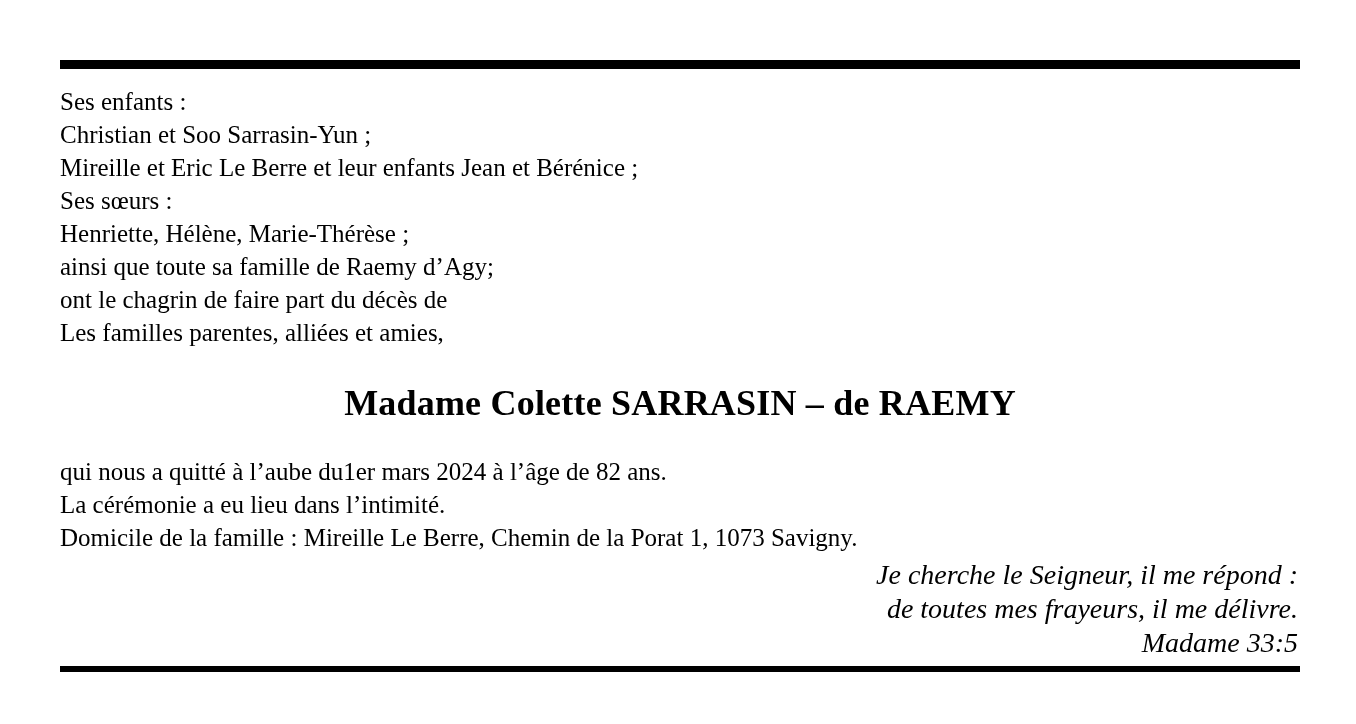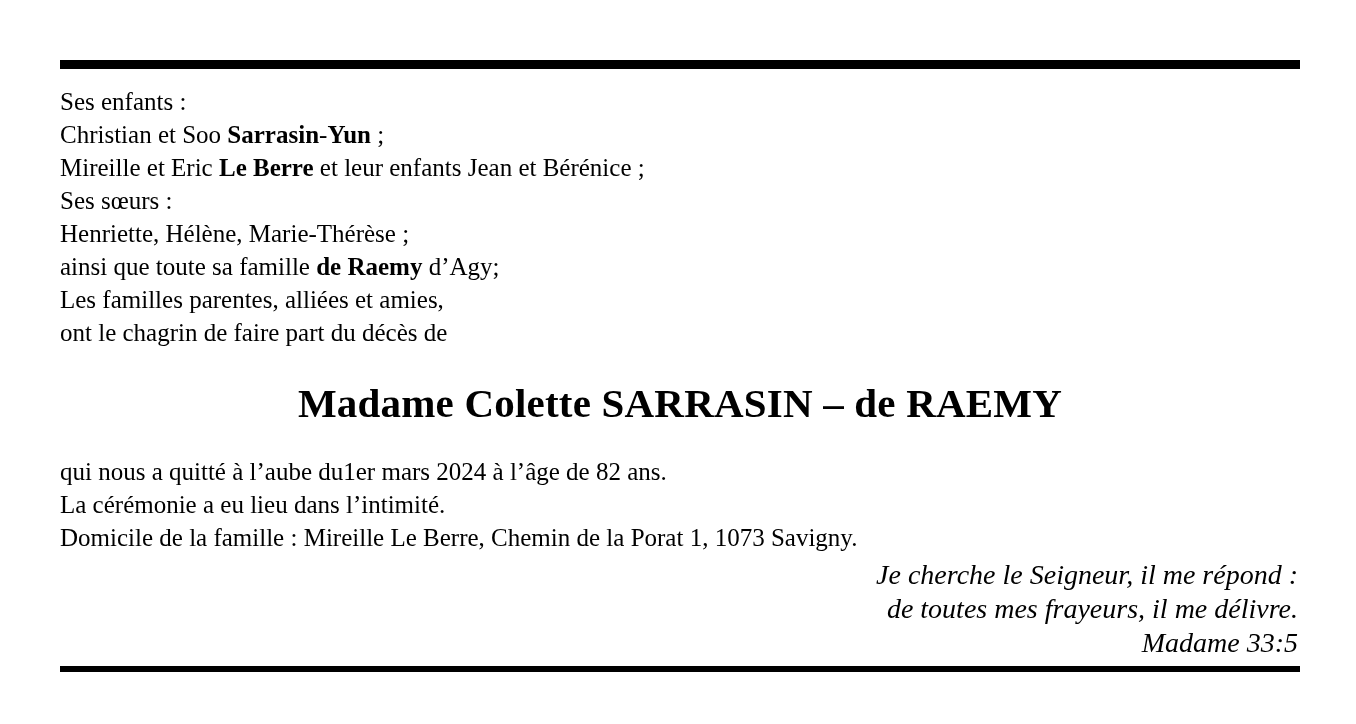--- a/index.html
+++ b/index.html
@@ -33,25 +33,25 @@
   }
   .body-block {
     padding-top: 16px;
   }
   .line {
     font-size: 25px;
     line-height: 33px;
     white-space: pre-wrap;
   }
   .line b {
-    font-weight: bold;
+    font-weight: normal;
   }
   .deceased-name {
     text-align: center;
-    font-size: 41px;
+    font-size: 36px;
     font-weight: bold;
     line-height: 40px;
     margin-top: 34px;
     margin-bottom: 32px;
     letter-spacing: 0.2px;
   }
   .closing {
     margin-top: 0px;
   }
   .verse {
@@ -71,22 +71,22 @@
   <div class="rule-top"></div>
 
   <div class="body-block">
     <div id="intro-block">
         <div class="line"><span>Ses enfants :</span></div>
         <div class="line"><span>Christian et Soo </span><b>Sarrasin</b><span>-</span><b>Yun</b><span> ;</span></div>
         <div class="line"><span>Mireille et Eric </span><b>Le Berre</b><span> et leur enfants Jean et Bérénice ;</span></div>
         <div class="line"><span>Ses sœurs :</span></div>
         <div class="line"><span>Henriette, Hélène, Marie-Thérèse ;</span></div>
         <div class="line"><span>ainsi que toute sa famille </span><b>de Raemy</b><span> d’Agy;</span></div>
+        <div class="line"><span>ont le chagrin de faire part du décès de</span></div>
         <div class="line"><span>Les familles parentes, alliées et amies,</span></div>
-        <div class="line"><span>ont le chagrin de faire part du décès de</span></div>
       </div>
 
     <div class="deceased-name">Madame Colette SARRASIN – de RAEMY</div>
 
     <div class="closing" id="closing-block">
         <div class="line"><span>qui nous a quitté à l’aube du1er mars 2024 à l’âge de 82 ans.</span></div>
         <div class="line"><span>La cérémonie a eu lieu dans l’intimité.</span></div>
         <div class="line"><span>Domicile de la famille : Mireille Le Berre, Chemin de la Porat 1, 1073 Savigny.</span></div>
       </div>
 

